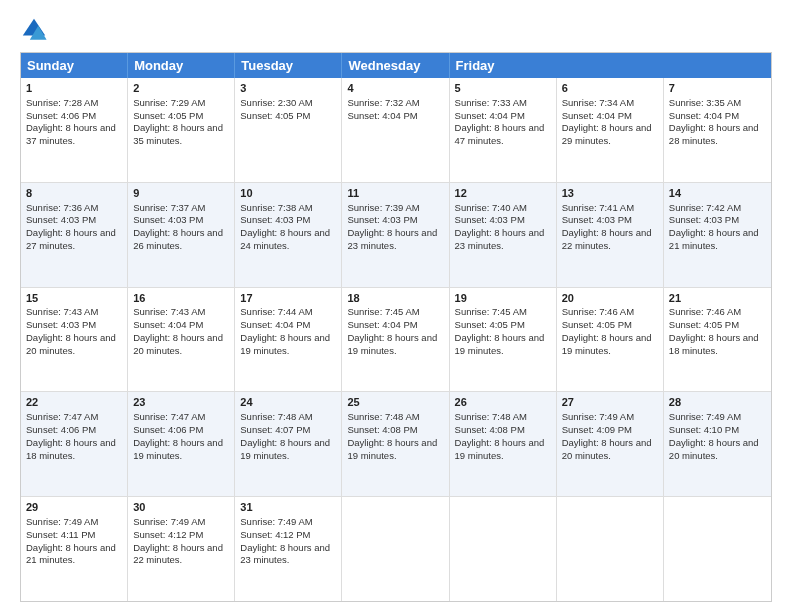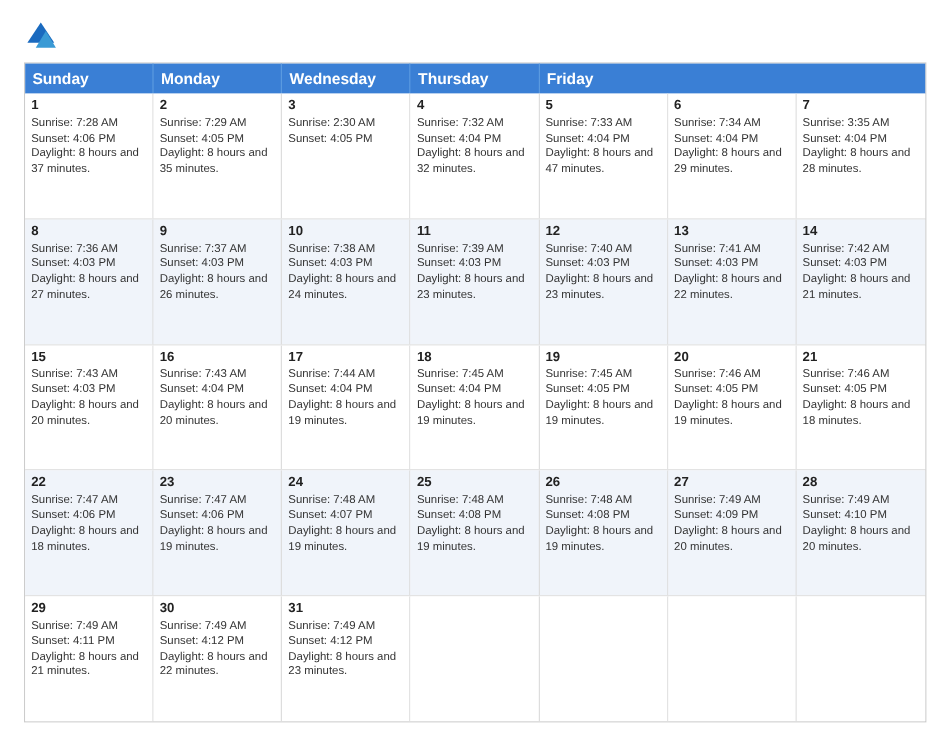--- a/index.html
+++ b/index.html
@@ -126,30 +126,30 @@
     <div class="title-block">
       <div class="main-title"></div>
       <div class="subtitle"></div>
     </div>
   </div>
 
   <div class="calendar">
     <div class="cal-header-row">
     <div class="cal-header-cell">Sunday</div>
         <div class="cal-header-cell">Monday</div>
+        <div class="cal-header-cell">Tuesday</div>
         <div class="cal-header-cell">Wednesday</div>
-        <div class="cal-header-cell">Thursday</div>
         <div class="cal-header-cell">Friday</div>
       </div>
     <div class="cal-body">
     <div class="cal-row">
           <div class="cal-cell"><span class="day-num">1</span><span>Sunrise: 7:28 AM</span><br><span>Sunset: 4:06 PM</span><br><span>Daylight: 8 hours and 37 minutes.</span></div>
           <div class="cal-cell"><span class="day-num">2</span><span>Sunrise: 7:29 AM</span><br><span>Sunset: 4:05 PM</span><br><span>Daylight: 8 hours and 35 minutes.</span></div>
           <div class="cal-cell"><span class="day-num">3</span><span>Sunrise: 2:30 AM</span><br><span>Sunset: 4:05 PM</span><br></div>
-          <div class="cal-cell"><span class="day-num">4</span><span>Sunrise: 7:32 AM</span><br><span>Sunset: 4:04 PM</span><br><span>Daylight: 8 hours and 32 minutes.</span></div>
+          <div class="cal-cell"><span class="day-num">4</span><span>Sunrise: 7:32 AM</span><br><span>Sunset: 4:04 PM</span><br></div>
           <div class="cal-cell"><span class="day-num">5</span><span>Sunrise: 7:33 AM</span><br><span>Sunset: 4:04 PM</span><br><span>Daylight: 8 hours and 47 minutes.</span></div>
           <div class="cal-cell"><span class="day-num">6</span><span>Sunrise: 7:34 AM</span><br><span>Sunset: 4:04 PM</span><br><span>Daylight: 8 hours and 29 minutes.</span></div>
           <div class="cal-cell"><span class="day-num">7</span><span>Sunrise: 3:35 AM</span><br><span>Sunset: 4:04 PM</span><br><span>Daylight: 8 hours and 28 minutes.</span></div>
         </div>
         <div class="cal-row">
           <div class="cal-cell"><span class="day-num">8</span><span>Sunrise: 7:36 AM</span><br><span>Sunset: 4:03 PM</span><br><span>Daylight: 8 hours and 27 minutes.</span></div>
           <div class="cal-cell"><span class="day-num">9</span><span>Sunrise: 7:37 AM</span><br><span>Sunset: 4:03 PM</span><br><span>Daylight: 8 hours and 26 minutes.</span></div>
           <div class="cal-cell"><span class="day-num">10</span><span>Sunrise: 7:38 AM</span><br><span>Sunset: 4:03 PM</span><br><span>Daylight: 8 hours and 24 minutes.</span></div>
           <div class="cal-cell"><span class="day-num">11</span><span>Sunrise: 7:39 AM</span><br><span>Sunset: 4:03 PM</span><br><span>Daylight: 8 hours and 23 minutes.</span></div>
           <div class="cal-cell"><span class="day-num">12</span><span>Sunrise: 7:40 AM</span><br><span>Sunset: 4:03 PM</span><br><span>Daylight: 8 hours and 23 minutes.</span></div>

